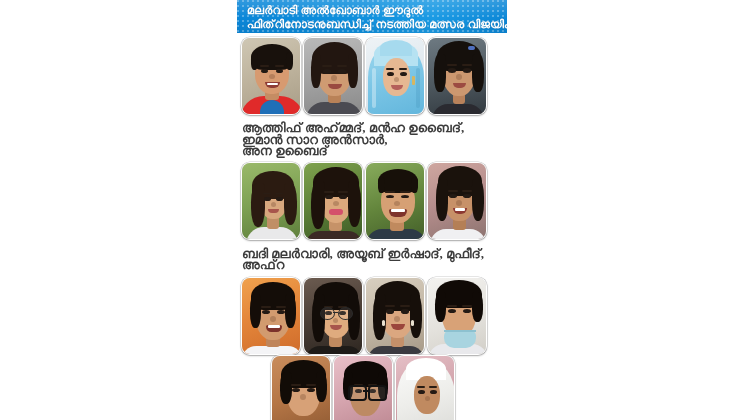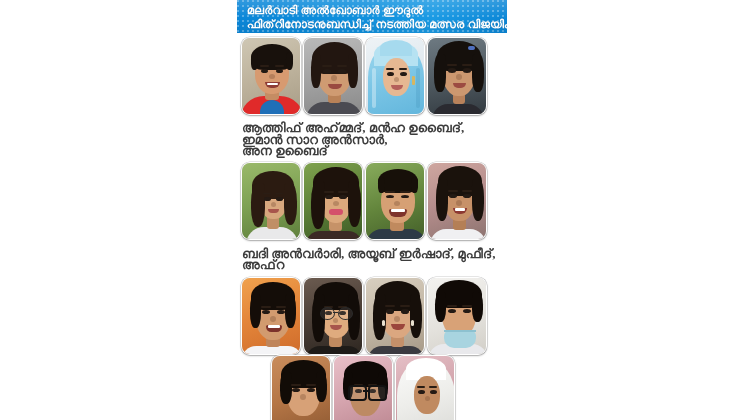--- a/index.html
+++ b/index.html
@@ -267,21 +267,21 @@
           <div class="brow" style="left:34px;top:27px;width:10px;height:2px;"></div>
           <div class="eye" style="left:21px;top:31px;width:8px;height:4.2px;"></div>
           <div class="eye" style="left:35px;top:31px;width:8px;height:4.2px;"></div>
           <div class="nose" style="left:28px;top:37px;width:6px;height:6px;"></div>
           <div class="mouth" style="left:25px;top:45px;width:14px;height:6px;background:#8d3a33;"></div>
           <div class="layer" style="left:27px;top:45.6px;width:10px;height:2.6px;background:#fff;border-radius:1px;"></div>
         </div>
       </div>
     </div>
 
-    <div class="caption c2">ബദി അൻവർാരി, അയൂബ് ഇർഷാദ്, മുഫീദ്, അഫ്‌റ</div>
+    <div class="caption c2">ബദി മലർവാരി, അയൂബ് ഇർഷാദ്, മുഫീദ്, അഫ്‌റ</div>
 
     <div class="row r3">
 
       <div class="photo">
         <div class="bg" style="background:linear-gradient(160deg,#f0a24e 0%,#e4863a 45%,#cf6c2c 100%);"></div>
         <div class="layer" style="inset:0;">
           <div class="body" style="left:0px;top:68px;width:60px;height:14px;background:#f4f4f6;"></div>
           <div class="neck" style="left:24px;top:56px;width:14px;height:13px;background:#bf855b;"></div>
           <div class="face" style="left:14px;top:16px;width:34px;height:46px;background:#d29b6f;"></div>
           <div class="hair" style="left:9px;top:4px;width:44px;height:28px;background:#140d08;border-radius:50% 50% 28% 28%;"></div>

